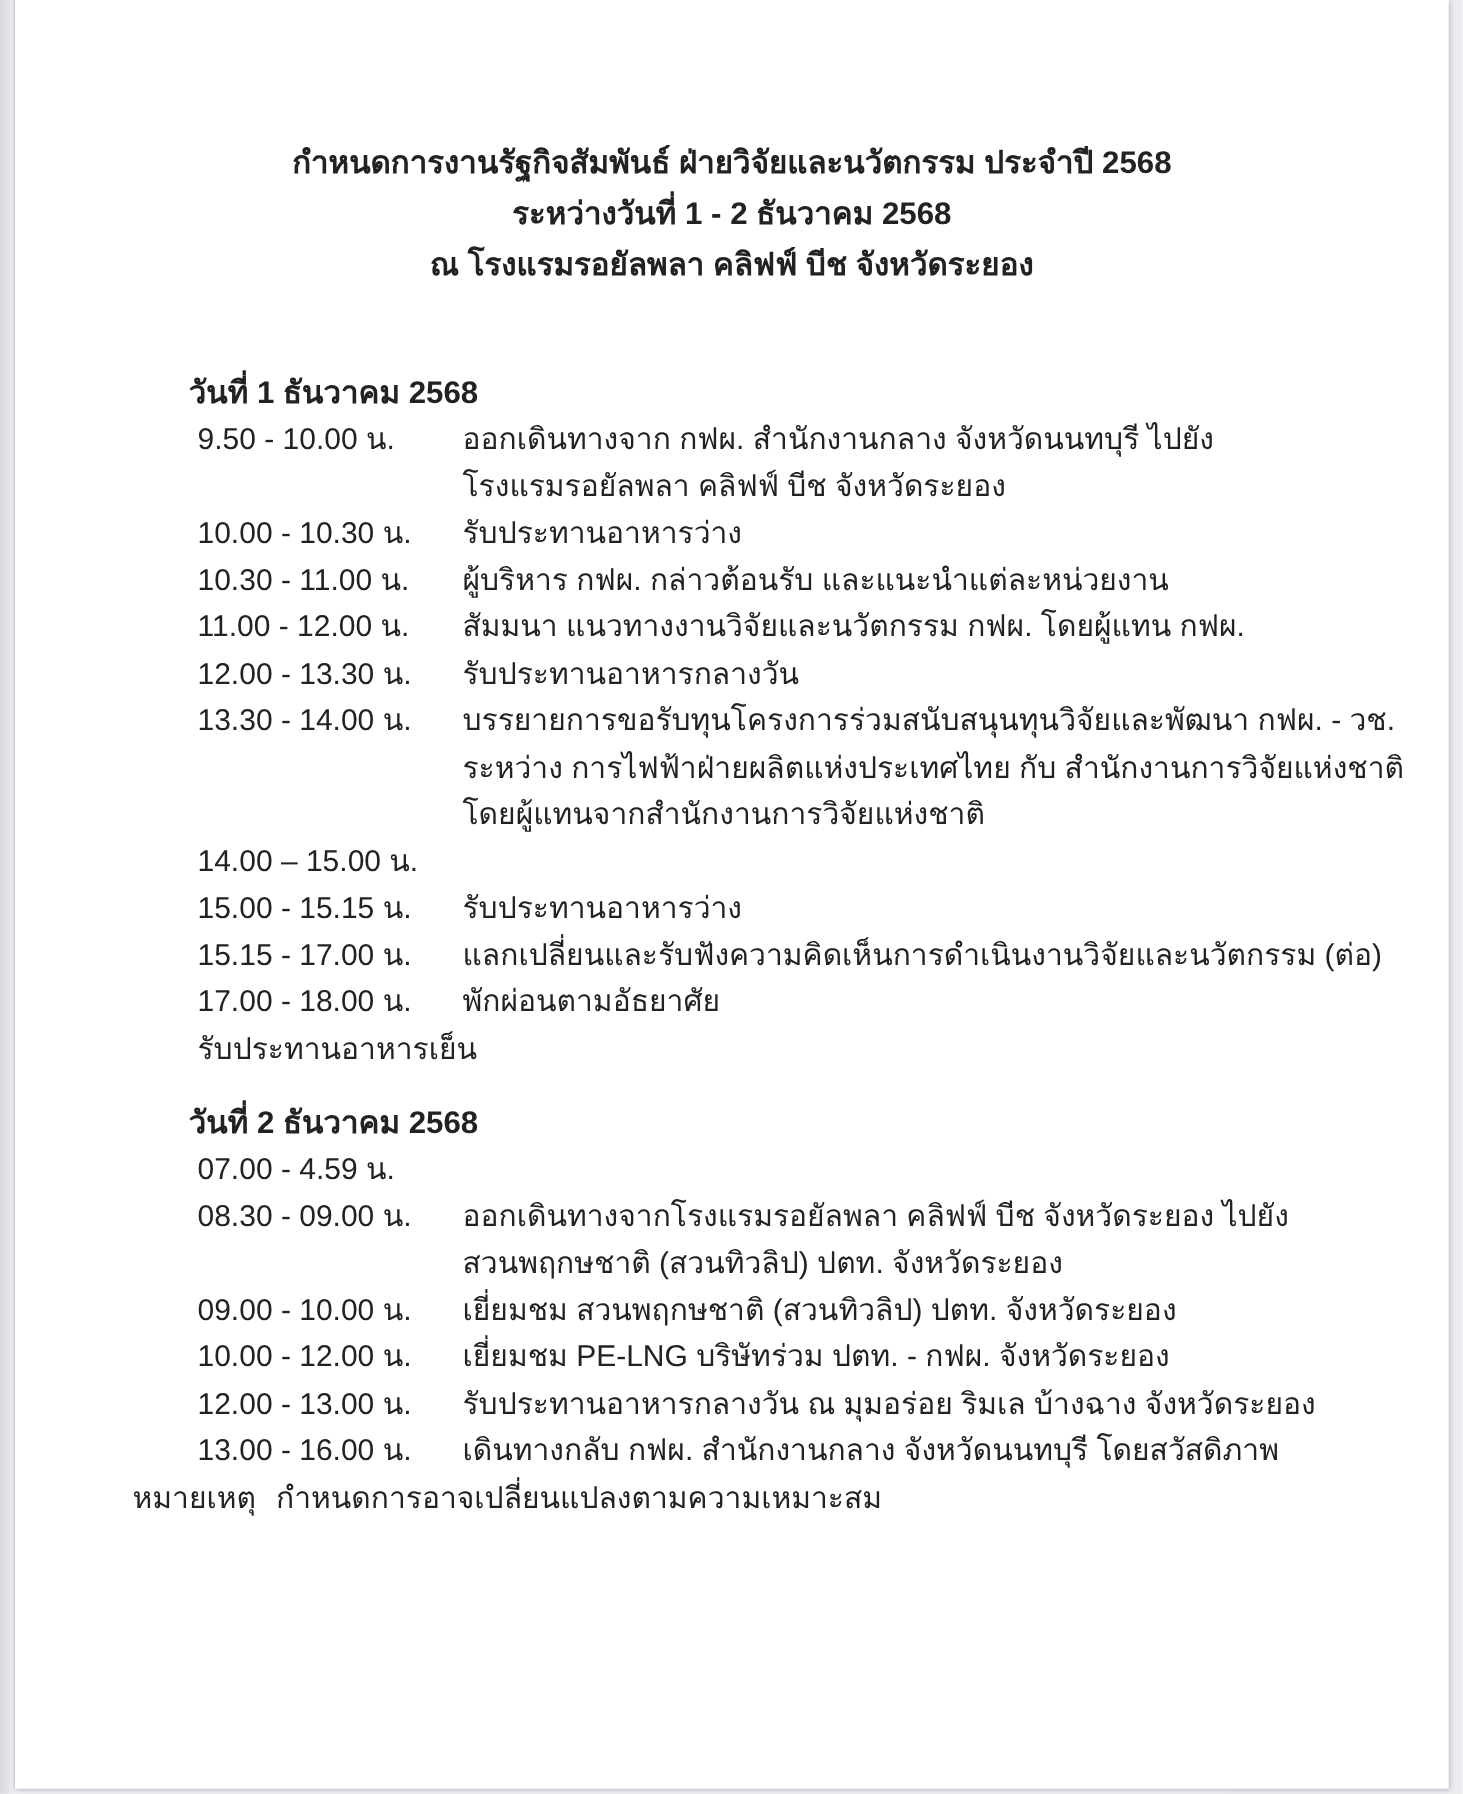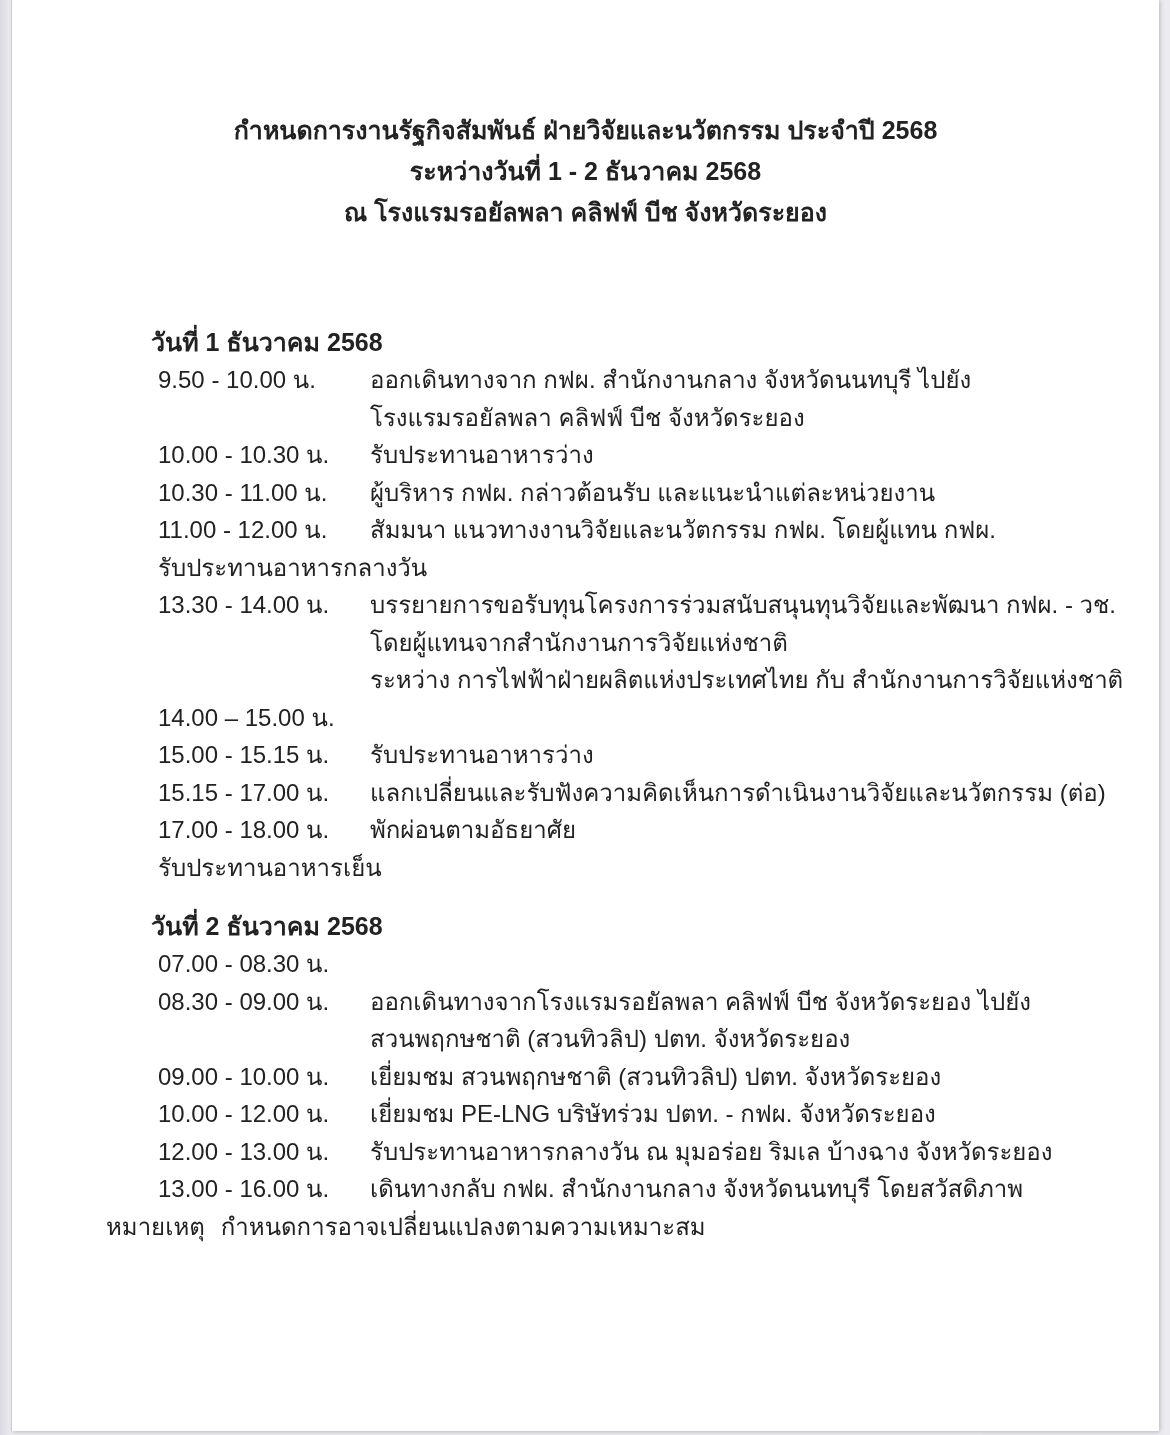--- a/index.html
+++ b/index.html
@@ -31,21 +31,21 @@
     padding-top: 110px;
     text-align: center;
   }
   .title-line {
     font-size: 25px;
     font-weight: 700;
     line-height: 41px;
     white-space: nowrap;
   }
   .schedule {
-    margin-top: 90px;
+    margin-top: 62px;
     padding-left: 146px;
     padding-right: 55px;
   }
   .day-section { margin: 0; }
   .day-section + .day-section { margin-top: 21px; }
   .day-heading {
     font-size: 25px;
     font-weight: 700;
     line-height: 38px;
     margin-left: -7px;
@@ -112,31 +112,32 @@
   </div>
 
   <div class="item-row">
     <div class="item-time">11.00 - 12.00 น.</div>
     <div class="item-activity">
                 <div class="activity-line">สัมมนา แนวทางงานวิจัยและนวัตกรรม กฟผ. โดยผู้แทน กฟผ.</div>
               </div>
   </div>
 
   <div class="item-row">
+    <div class="item-time">12.00 - 13.30 น.</div>
     <div class="item-activity">
                 <div class="activity-line">รับประทานอาหารกลางวัน</div>
               </div>
   </div>
 
   <div class="item-row">
     <div class="item-time">13.30 - 14.00 น.</div>
     <div class="item-activity">
                 <div class="activity-line">บรรยายการขอรับทุนโครงการร่วมสนับสนุนทุนวิจัยและพัฒนา กฟผ. - วช.</div>
+                <div class="activity-line">ระหว่าง การไฟฟ้าฝ่ายผลิตแห่งประเทศไทย กับ สำนักงานการวิจัยแห่งชาติ</div>
                 <div class="activity-line">โดยผู้แทนจากสำนักงานการวิจัยแห่งชาติ</div>
-                <div class="activity-line">ระหว่าง การไฟฟ้าฝ่ายผลิตแห่งประเทศไทย กับ สำนักงานการวิจัยแห่งชาติ</div>
               </div>
   </div>
 
   <div class="item-row">
     <div class="item-time">14.00 – 15.00 น.</div>
   </div>
 
   <div class="item-row">
     <div class="item-time">15.00 - 15.15 น.</div>
     <div class="item-activity">
@@ -163,21 +164,21 @@
                 <div class="activity-line">รับประทานอาหารเย็น</div>
               </div>
   </div>
 </div>
   </div>
 
   <div class="day-section">
     <div class="day-heading">วันที่ 2 ธันวาคม 2568</div>
     <div class="day-items">
   <div class="item-row">
-    <div class="item-time">07.00 - 08.30 น.</div>
+    <div class="item-time">07.00 - 4.59 น.</div>
   </div>
 
   <div class="item-row">
     <div class="item-time">08.30 - 09.00 น.</div>
     <div class="item-activity">
                 <div class="activity-line">ออกเดินทางจากโรงแรมรอยัลพลา คลิฟฟ์ บีช จังหวัดระยอง ไปยัง</div>
                 <div class="activity-line">สวนพฤกษชาติ (สวนทิวลิป) ปตท. จังหวัดระยอง</div>
               </div>
   </div>
 

